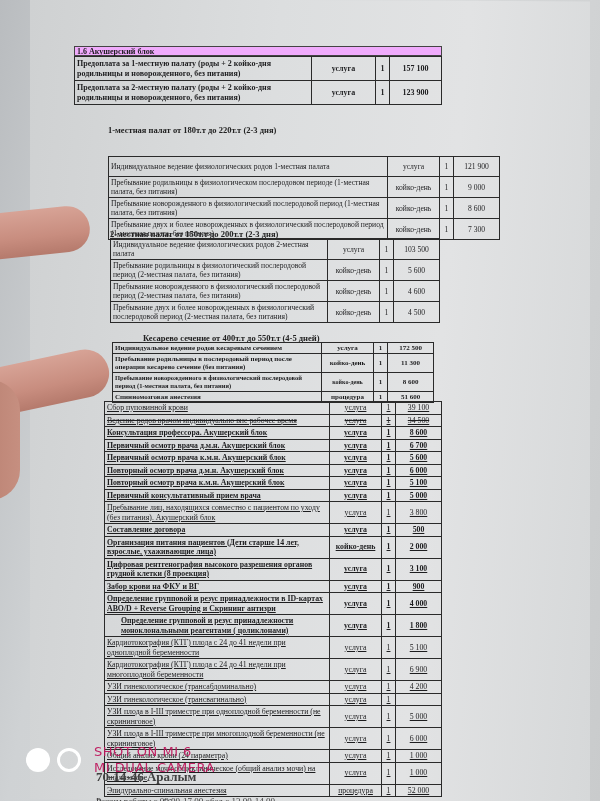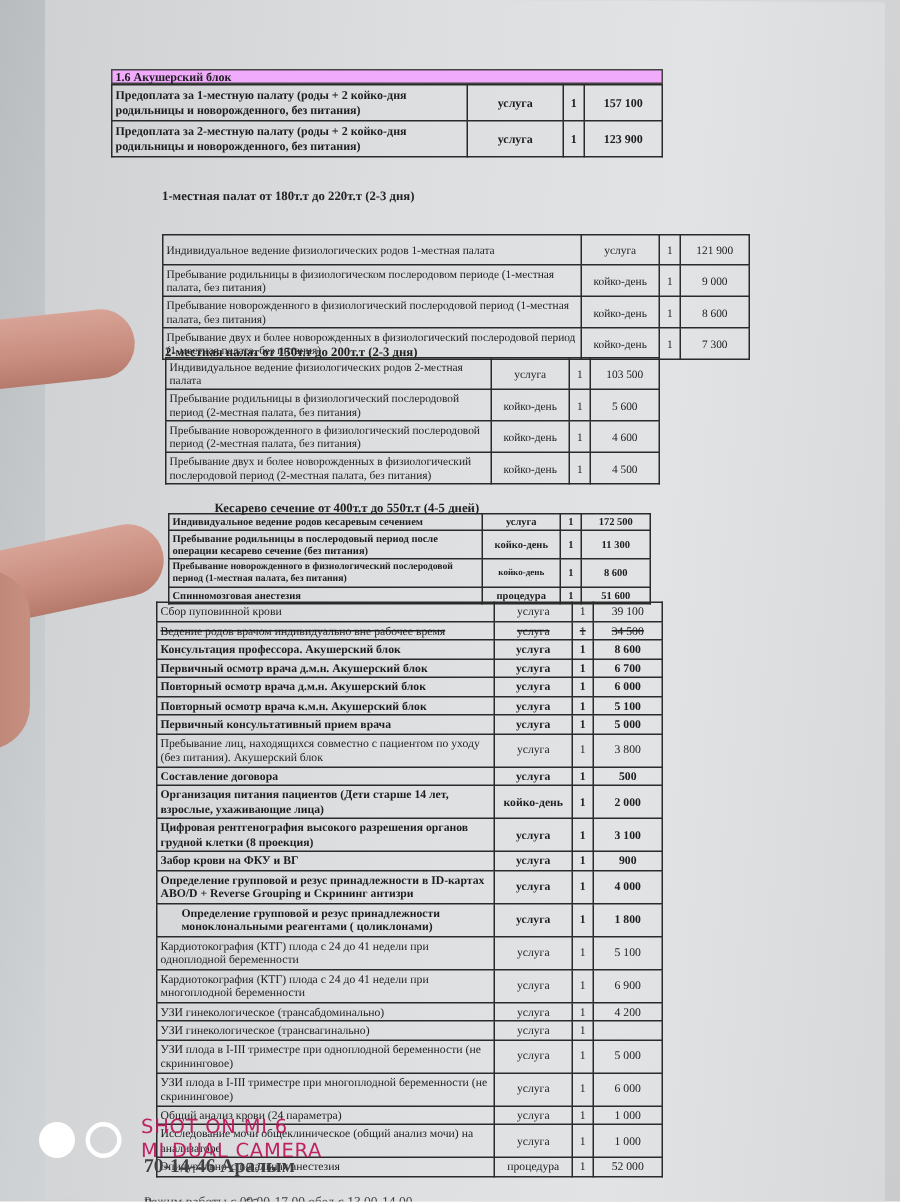--- a/index.html
+++ b/index.html
@@ -160,21 +160,21 @@
         </tr>
     <tr>
           <td>Спинномозговая анестезия</td>
           <td class="unit">процедура</td>
           <td class="qty">1</td>
           <td class="price">51 600</td>
         </tr>
   </tbody>
     </table>
 
-  <table class="price" id="services-table" style="left:104px; top:401px; width:338px; font-size:7.8px; line-height:9.5px;">
+  <table class="price" id="services-table" style="left:104px; top:401px; width:338px; font-size:7.8px; line-height:9.5px;text-decoration:underline;">
     <tbody id="services-body">
         <tr>
           <td>Сбор пуповинной крови</td>
           <td class="unit">услуга</td>
           <td class="qty">1</td>
           <td class="price">39 100</td>
         </tr>
         <tr>
           <td class="strike">Ведение родов врачом индивидуально вне рабочее время</td>
           <td class="unit strike">услуга</td>
@@ -185,20 +185,26 @@
           <td>Консультация профессора. Акушерский блок</td>
           <td class="unit">услуга</td>
           <td class="qty">1</td>
           <td class="price">8 600</td>
         </tr>
         <tr style="font-weight: bold;">
           <td>Первичный осмотр врача д.м.н. Акушерский блок</td>
           <td class="unit">услуга</td>
           <td class="qty">1</td>
           <td class="price">6 700</td>
+        </tr>
+        <tr style="font-weight: bold;">
+          <td>Первичный осмотр врача к.м.н. Акушерский блок</td>
+          <td class="unit">услуга</td>
+          <td class="qty">1</td>
+          <td class="price">5 600</td>
         </tr>
         <tr style="font-weight: bold; margin-top: 40px;">
           <td>Повторный осмотр врача д.м.н. Акушерский блок</td>
           <td class="unit">услуга</td>
           <td class="qty">1</td>
           <td class="price">6 000</td>
         </tr>
         <tr style="font-weight: bold;">
           <td>Повторный осмотр врача к.м.н. Акушерский блок</td>
           <td class="unit">услуга</td>

